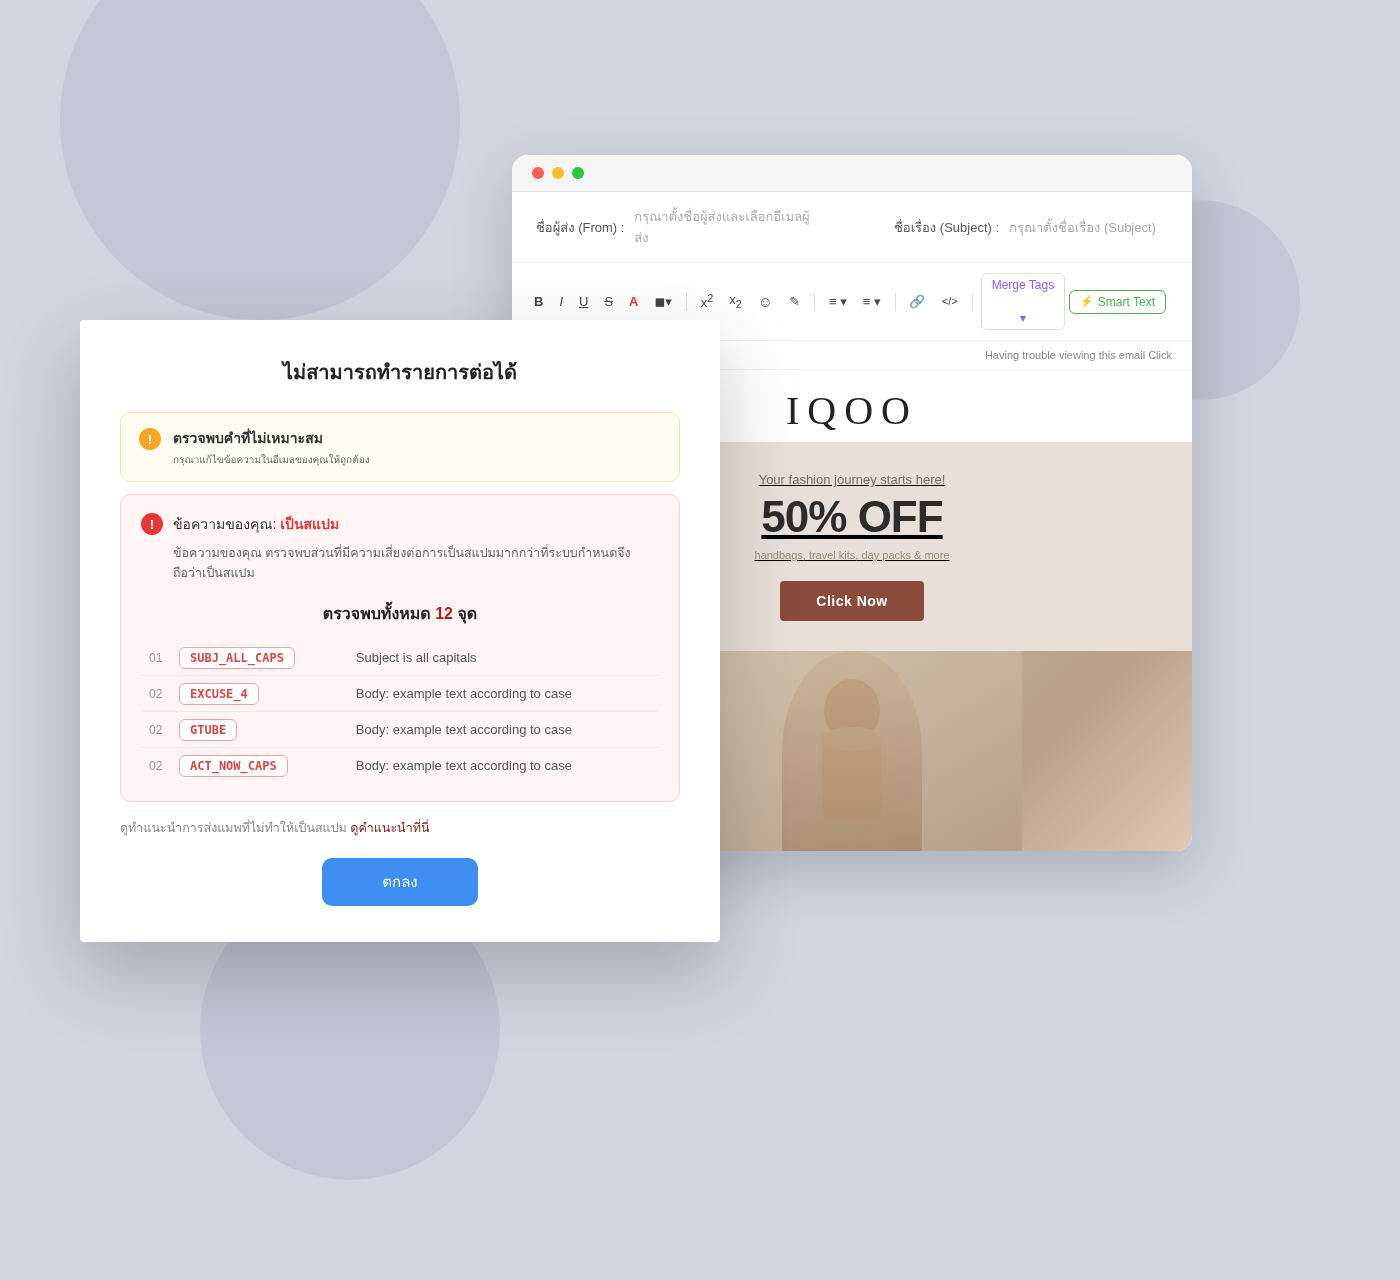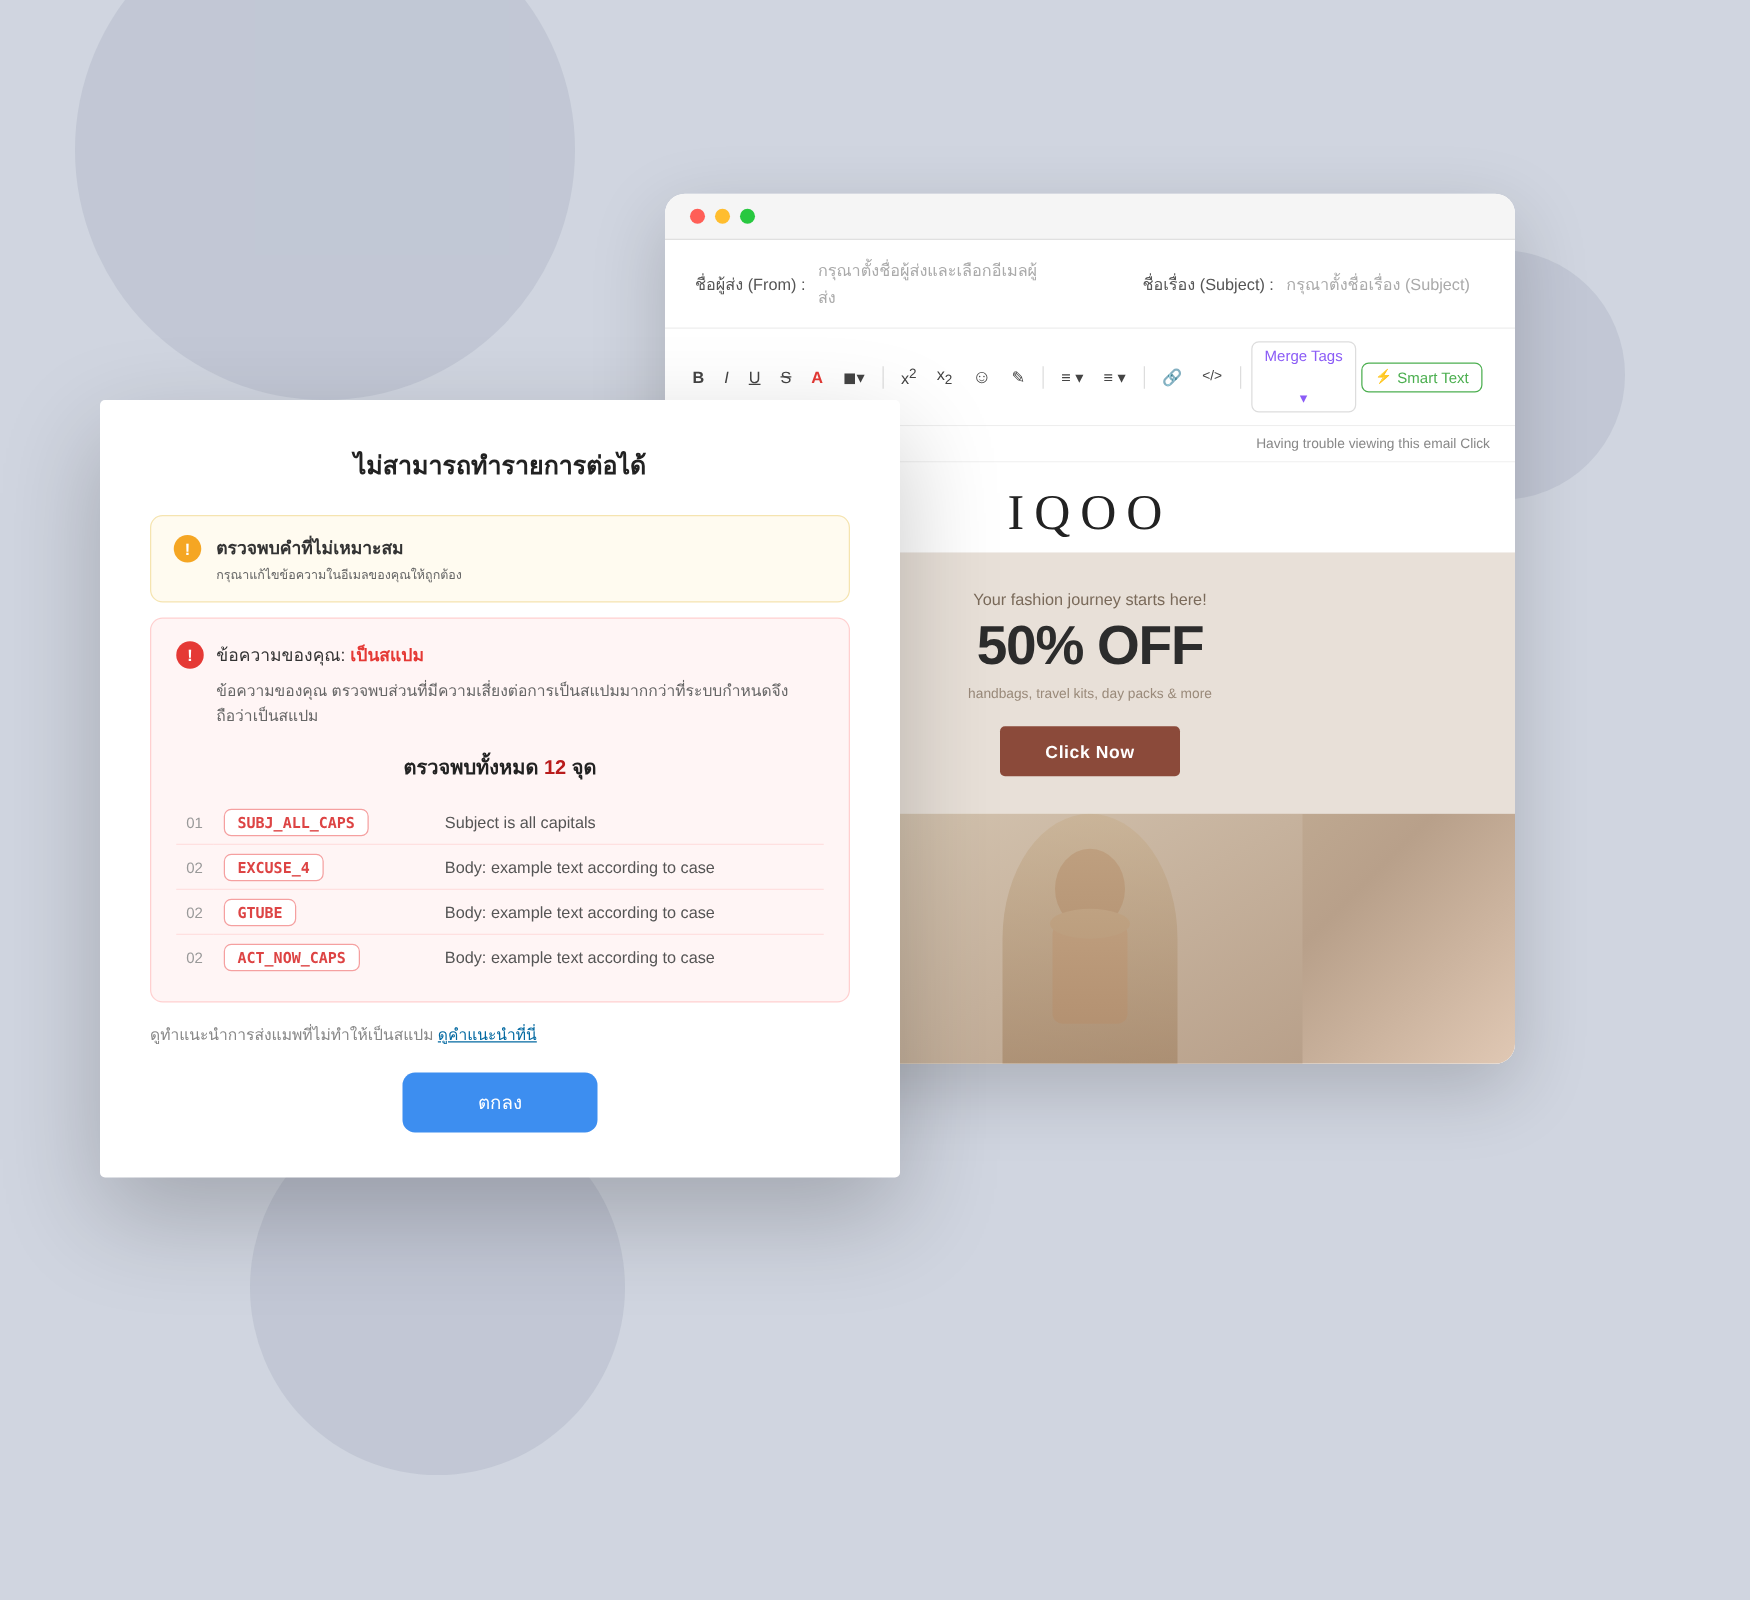--- a/index.html
+++ b/index.html
@@ -23,21 +23,21 @@
       pointer-events: none;
     }
     .bg-circle-1 { width: 400px; height: 400px; top: -80px; left: 60px; }
     .bg-circle-2 { width: 300px; height: 300px; bottom: 100px; left: 200px; }
     .bg-circle-3 { width: 200px; height: 200px; top: 200px; right: 100px; }
 
     
     .email-editor-window {
       position: absolute;
       top: 155px;
-      right: 188px;
+      right: 208px;
       width: 680px;
       background: #fff;
       border-radius: 16px;
       box-shadow: 0 20px 60px rgba(0,0,0,0.18);
       overflow: hidden;
     }
 
     .editor-header {
       background: #f5f5f5;
       padding: 12px 20px;
@@ -143,20 +143,21 @@
       font-family: 'Georgia', serif;
       letter-spacing: 6px;
       color: #222;
       font-weight: 300;
     }
     .email-banner {
       background: #e8e0d8;
       padding: 30px 20px;
       text-align: center;
       position: relative;
+      text-decoration: underline;
     }
     .email-banner-subtitle {
       font-size: 13px;
       color: #7a6a5a;
       margin-bottom: 6px;
     }
     .email-banner-title {
       font-size: 44px;
       font-weight: 700;
       color: #2c2c2c;
@@ -342,22 +343,21 @@
       white-space: nowrap;
     }
 
     .modal-footer-text {
       font-size: 12.5px;
       color: #888;
       margin-bottom: 20px;
       margin-top: 8px;
     }
     .modal-footer-link {
-      color: #0369a1;
-      text-decoration: underline;
+      color: #7f1d1d;
       cursor: pointer;
       text-align: right;
     }
 
     .modal-confirm-btn {
       display: block;
       margin: 0 auto;
       background: #3d8ef0;
       color: #fff;
       border: none;

